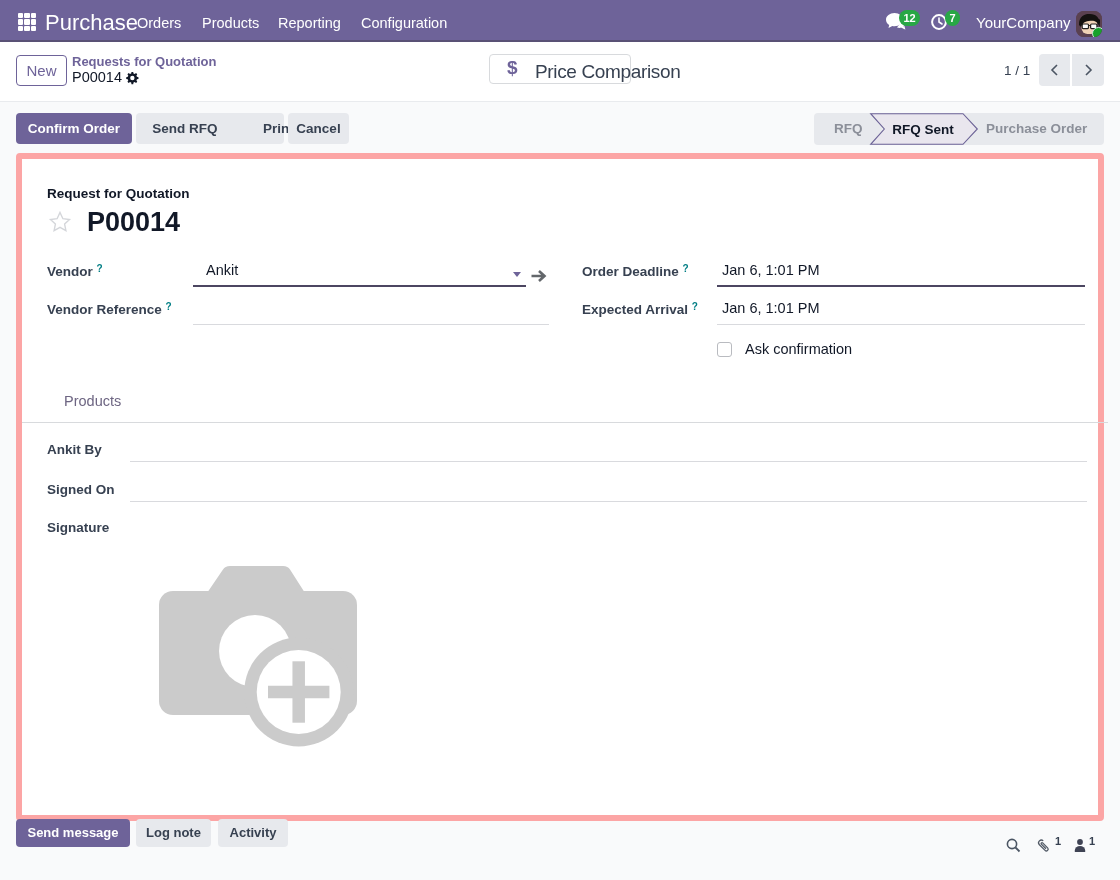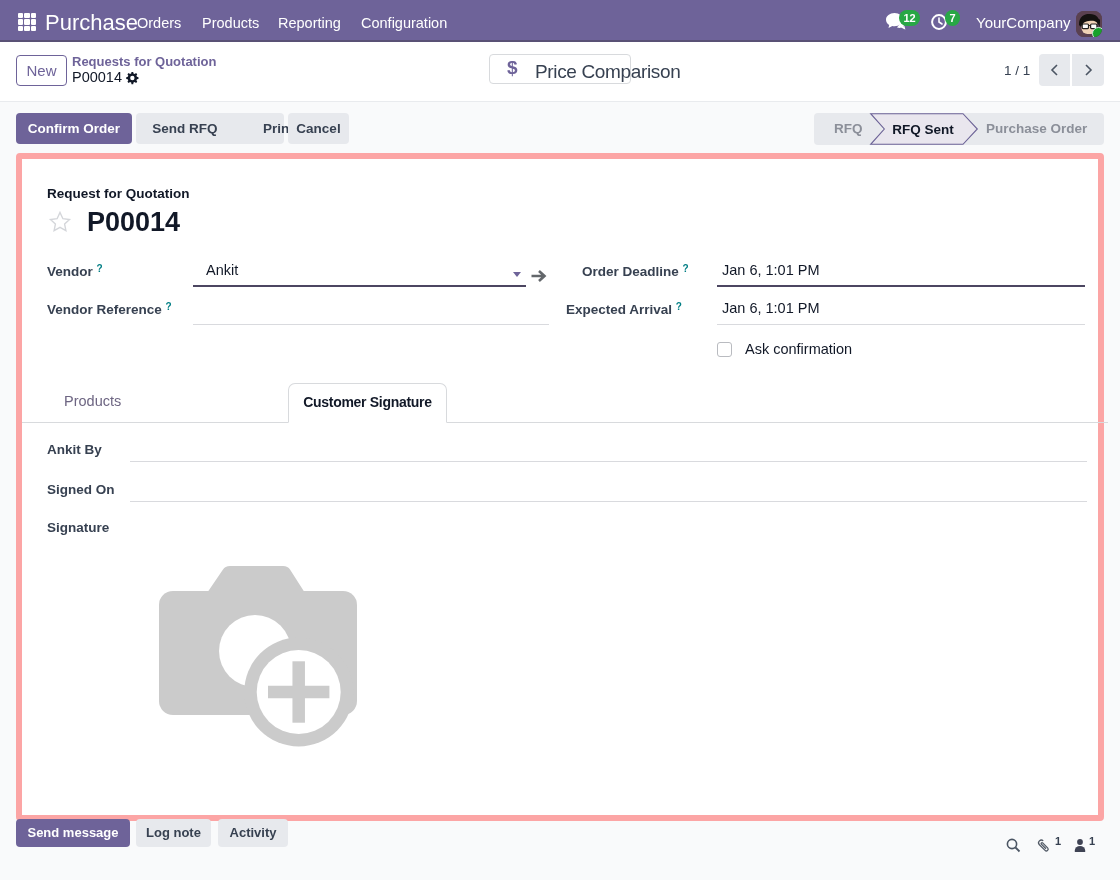--- a/index.html
+++ b/index.html
@@ -183,30 +183,29 @@
     </svg>
   <div class="fline-dark" style="left:171px;top:126px;width:333px;"></div>
 
   <div class="flabel" style="left:25px;top:142px;">Vendor Reference <span class="help">?</span></div>
   <div class="fline" style="left:171px;top:165px;width:356px;"></div>
 
   <div class="flabel" style="left:560px;top:104px;">Order Deadline <span class="help">?</span></div>
   <div class="fval" style="left:700px;top:103px;">Jan 6, 1:01 PM</div>
   <div class="fline-dark" style="left:695px;top:126px;width:368px;"></div>
 
-  <div class="flabel" style="left:544px;top:142px;">Expected Arrival <span class="help">?</span></div>
+  <div class="flabel" style="left:560px;top:142px;">Expected Arrival <span class="help">?</span></div>
   <div class="fval" style="left:700px;top:141px;">Jan 6, 1:01 PM</div>
   <div class="fline" style="left:695px;top:165px;width:368px;"></div>
 
   <div id="chk"></div>
   <div id="chklbl">Ask confirmation</div>
 
   <div id="tabline"></div>
   <div class="tab" id="tab1">Products</div>
-  <div id="tabactive">Customer Signature</div>
 
   <div class="flabel" style="left:25px;top:283px;">Ankit By</div>
   <div class="fline" style="left:108px;top:302px;width:957px;"></div>
   <div class="flabel" style="left:25px;top:323px;">Signed On</div>
   <div class="fline" style="left:108px;top:342px;width:957px;"></div>
   <div class="flabel" style="left:25px;top:361px;">Signature</div>
 
   <svg id="camera" width="198" height="181" viewBox="0 0 198 181">
     <path fill="#cbcbcb" d="M48 27 L64 3.5 Q66 0 71 0 L124 0 Q129 0 131 3.5 L146 27 Z"></path>
     <rect x="0" y="25" width="198" height="124" rx="14" fill="#cbcbcb"></rect>

